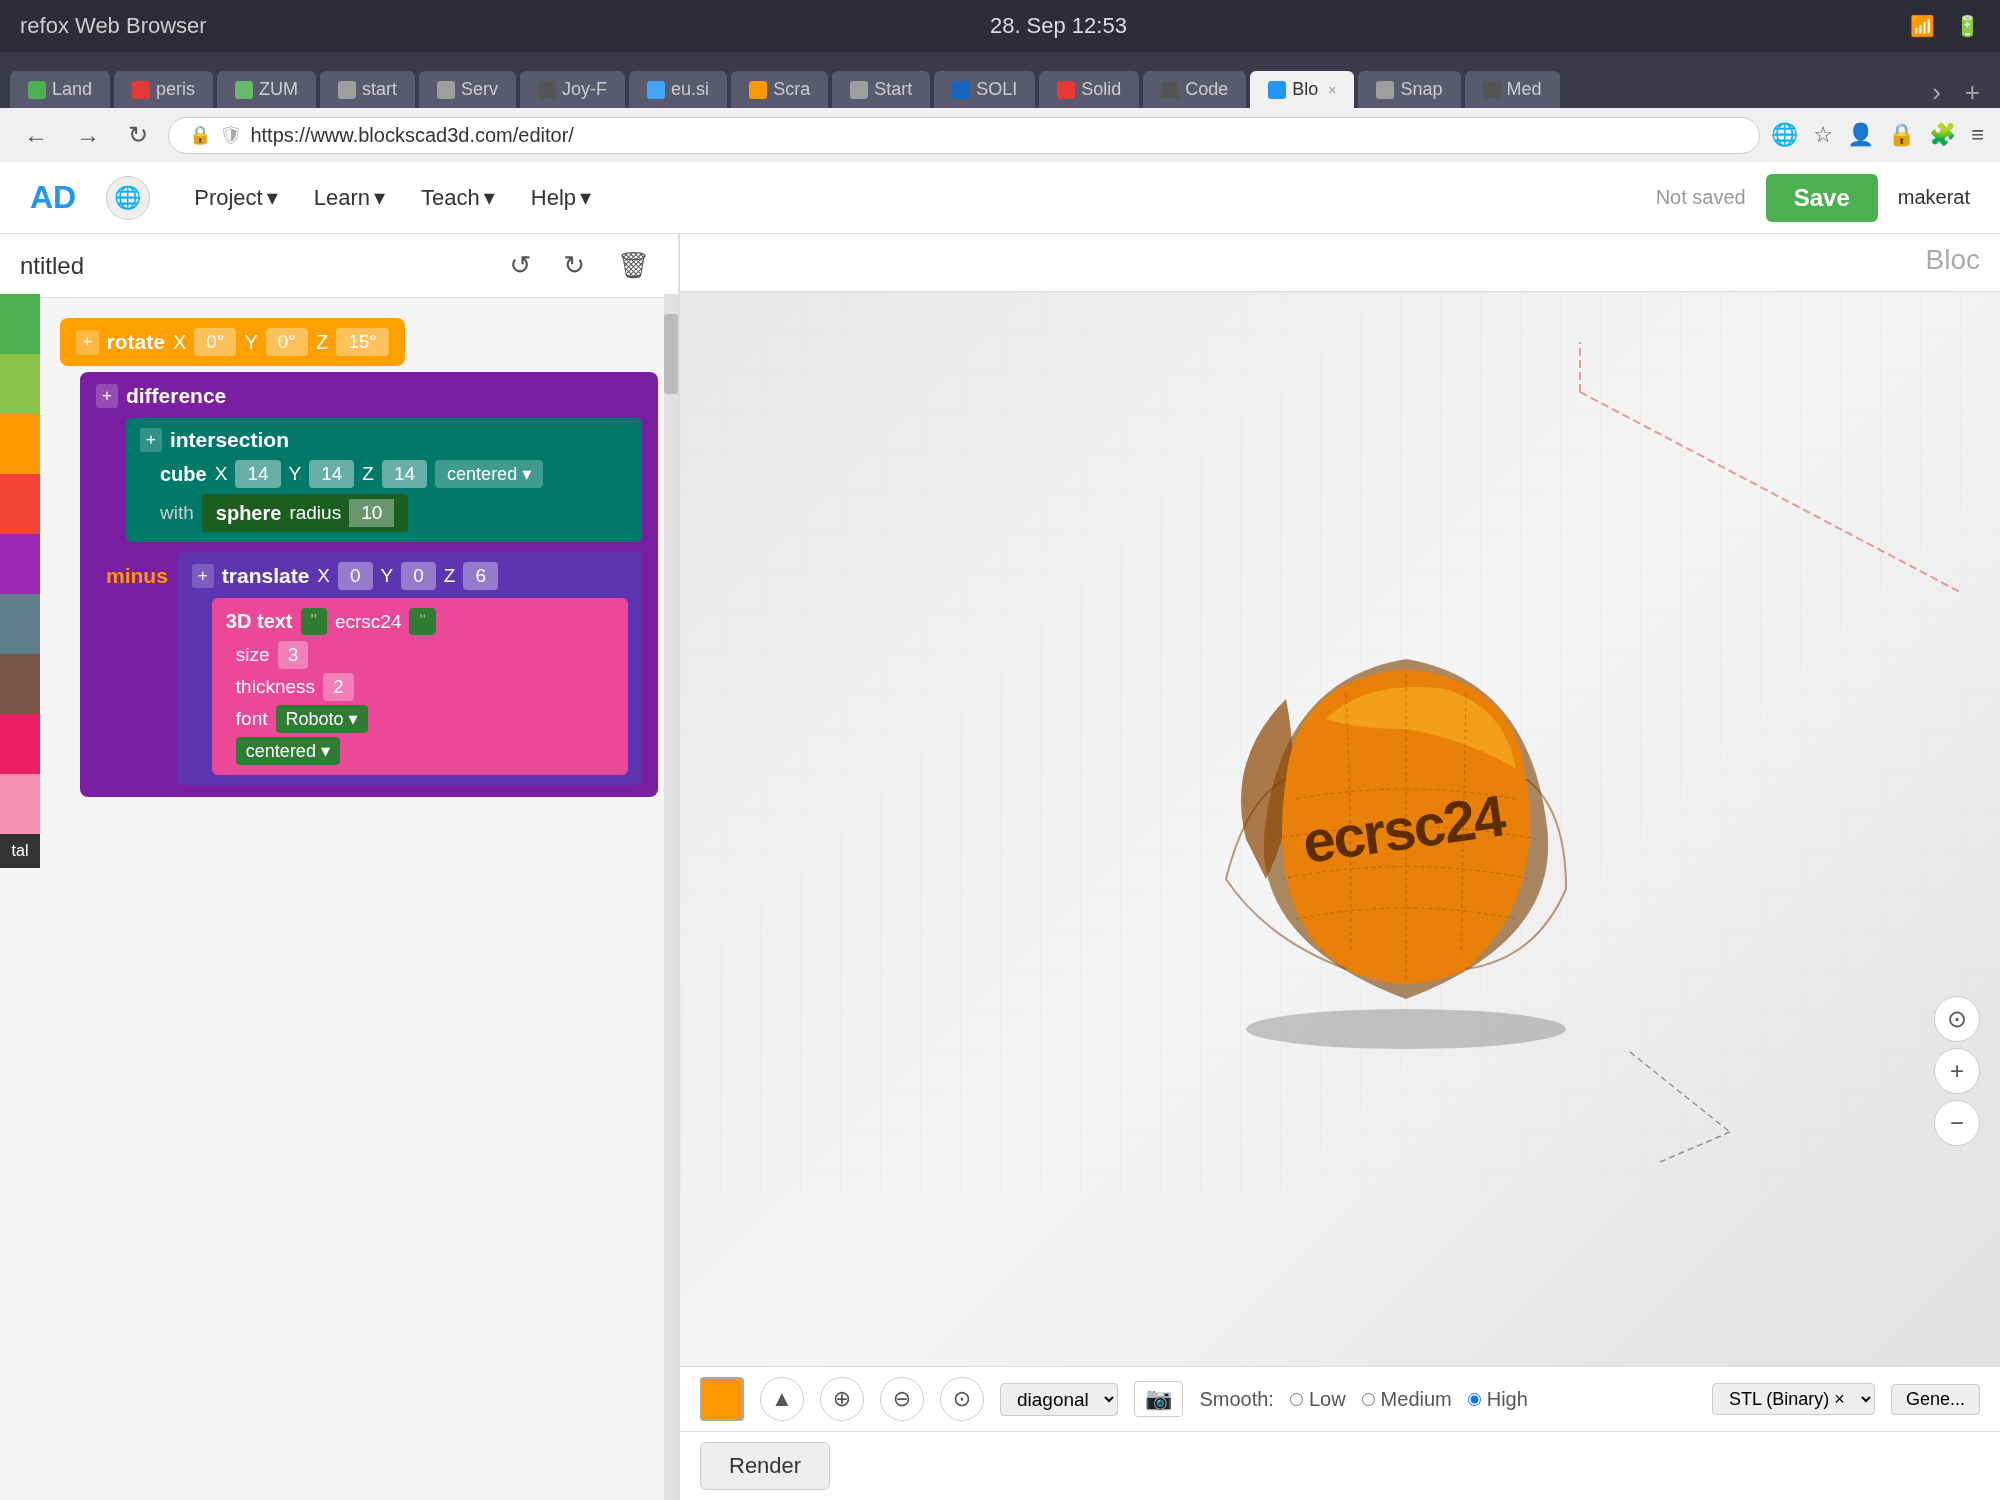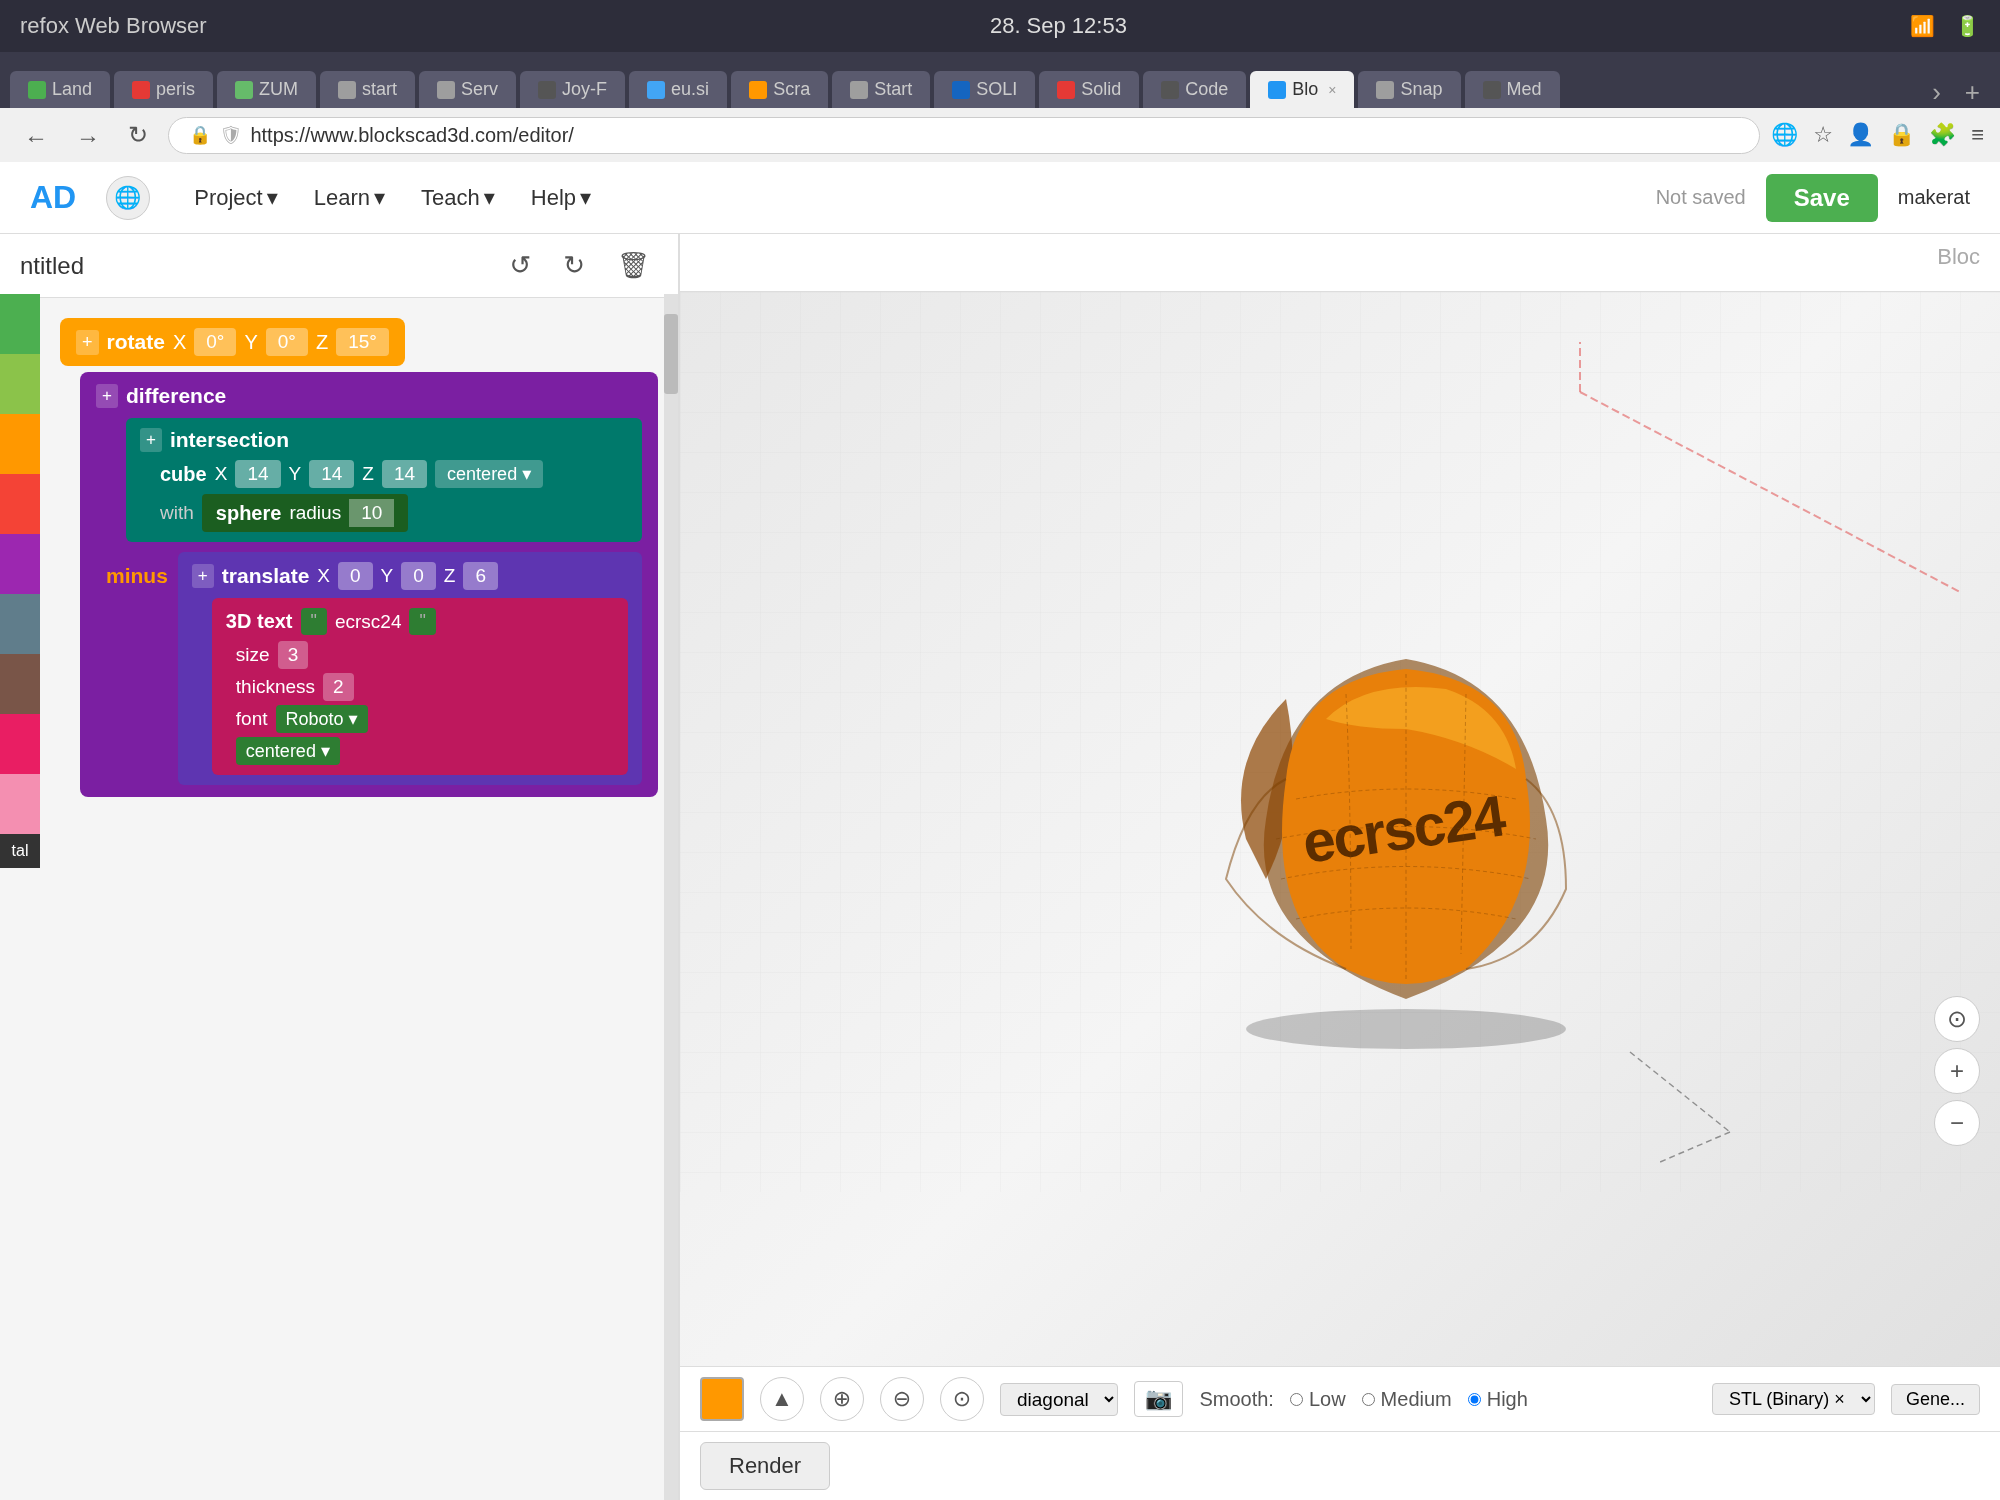--- a/index.html
+++ b/index.html
@@ -224,21 +224,21 @@
       flex-direction: column;
       gap: 6px;
     }
     .zoom-btn { background: white; border: 1px solid #ccc; border-radius: 50%; width: 46px; height: 46px; display: flex; align-items: center; justify-content: center; font-size: 24px; cursor: pointer; color: #555; }
 
     
     .panel-right-label {
       position: absolute;
       top: 10px;
       right: 20px;
-      font-size: 22px;
+      font-size: 28px;
       color: #aaa;
     }
 
     .block-section { margin-bottom: 10px; }
 
     
     .blocks-scrollbar {
       position: absolute;
       right: 0;
       top: 60px;
@@ -462,21 +462,21 @@
                 <span style="background:rgba(255,255,255,0.2); border-radius:3px; padding:2px 6px; color:white; font-size:17px;">+</span>
                 <span style="color:white; font-size:21px; font-weight:bold;">translate</span>
                 <span style="color:white; font-size:19px;">X</span>
                 <span style="background:rgba(255,255,255,0.35); border-radius:4px; padding:3px 12px; color:white; font-size:19px;">0</span>
                 <span style="color:white; font-size:19px;">Y</span>
                 <span style="background:rgba(255,255,255,0.35); border-radius:4px; padding:3px 12px; color:white; font-size:19px;">0</span>
                 <span style="color:white; font-size:19px;">Z</span>
                 <span style="background:rgba(255,255,255,0.35); border-radius:4px; padding:3px 12px; color:white; font-size:19px;">6</span>
               </div>
 
-              <div style="background:#be185d; border-radius:6px; padding:10px 14px; margin-left:20px;">
+              <div style="background:#ec4899; border-radius:6px; padding:10px 14px; margin-left:20px;">
                 <div style="display:flex; align-items:center; gap:8px; flex-wrap:wrap; margin-bottom:6px;">
                   <span style="color:white; font-size:20px; font-weight:bold;">3D text</span>
                   <span style="background:#2E7D32; border-radius:4px; padding:3px 10px; color:#aaa; font-size:18px;">"</span>
                   <span style="color:white; font-size:19px;">ecrsc24</span>
                   <span style="background:#2E7D32; border-radius:4px; padding:3px 10px; color:#aaa; font-size:18px;">"</span>
                 </div>
                 <div style="display:flex; align-items:center; gap:8px; flex-wrap:wrap; margin-bottom:4px; margin-left:10px;">
                   <span style="color:white; font-size:19px;">size</span>
                   <span style="background:rgba(255,255,255,0.3); border-radius:4px; padding:3px 10px; color:white; font-size:19px;">3</span>
                 </div>

